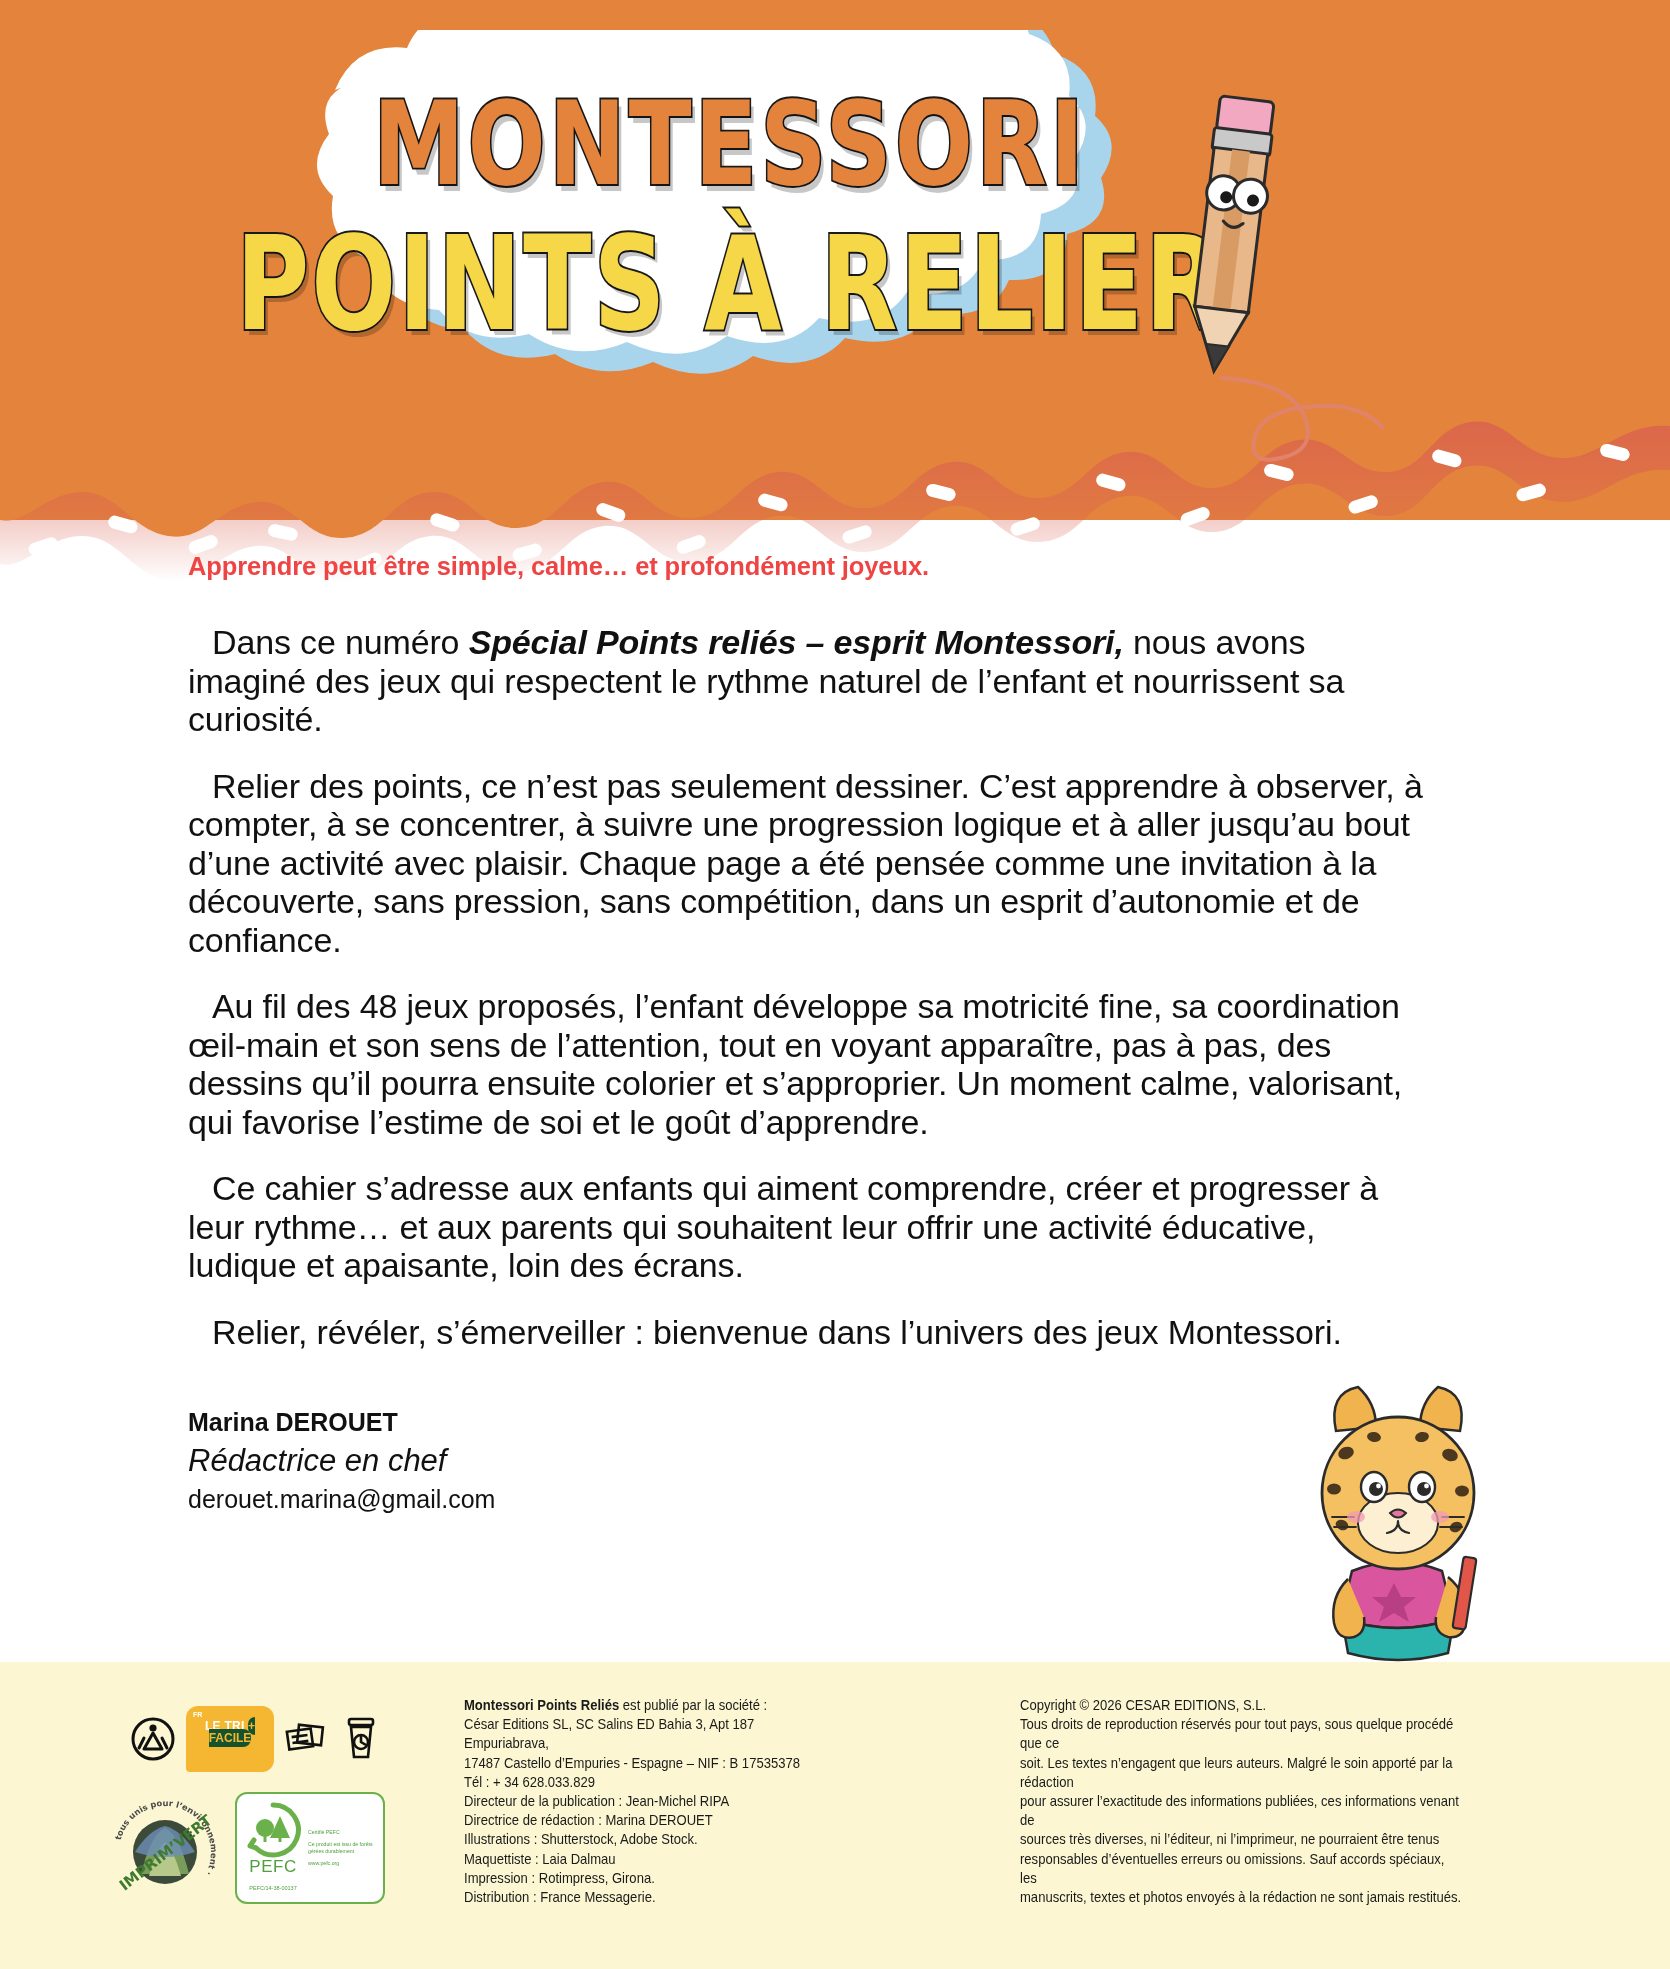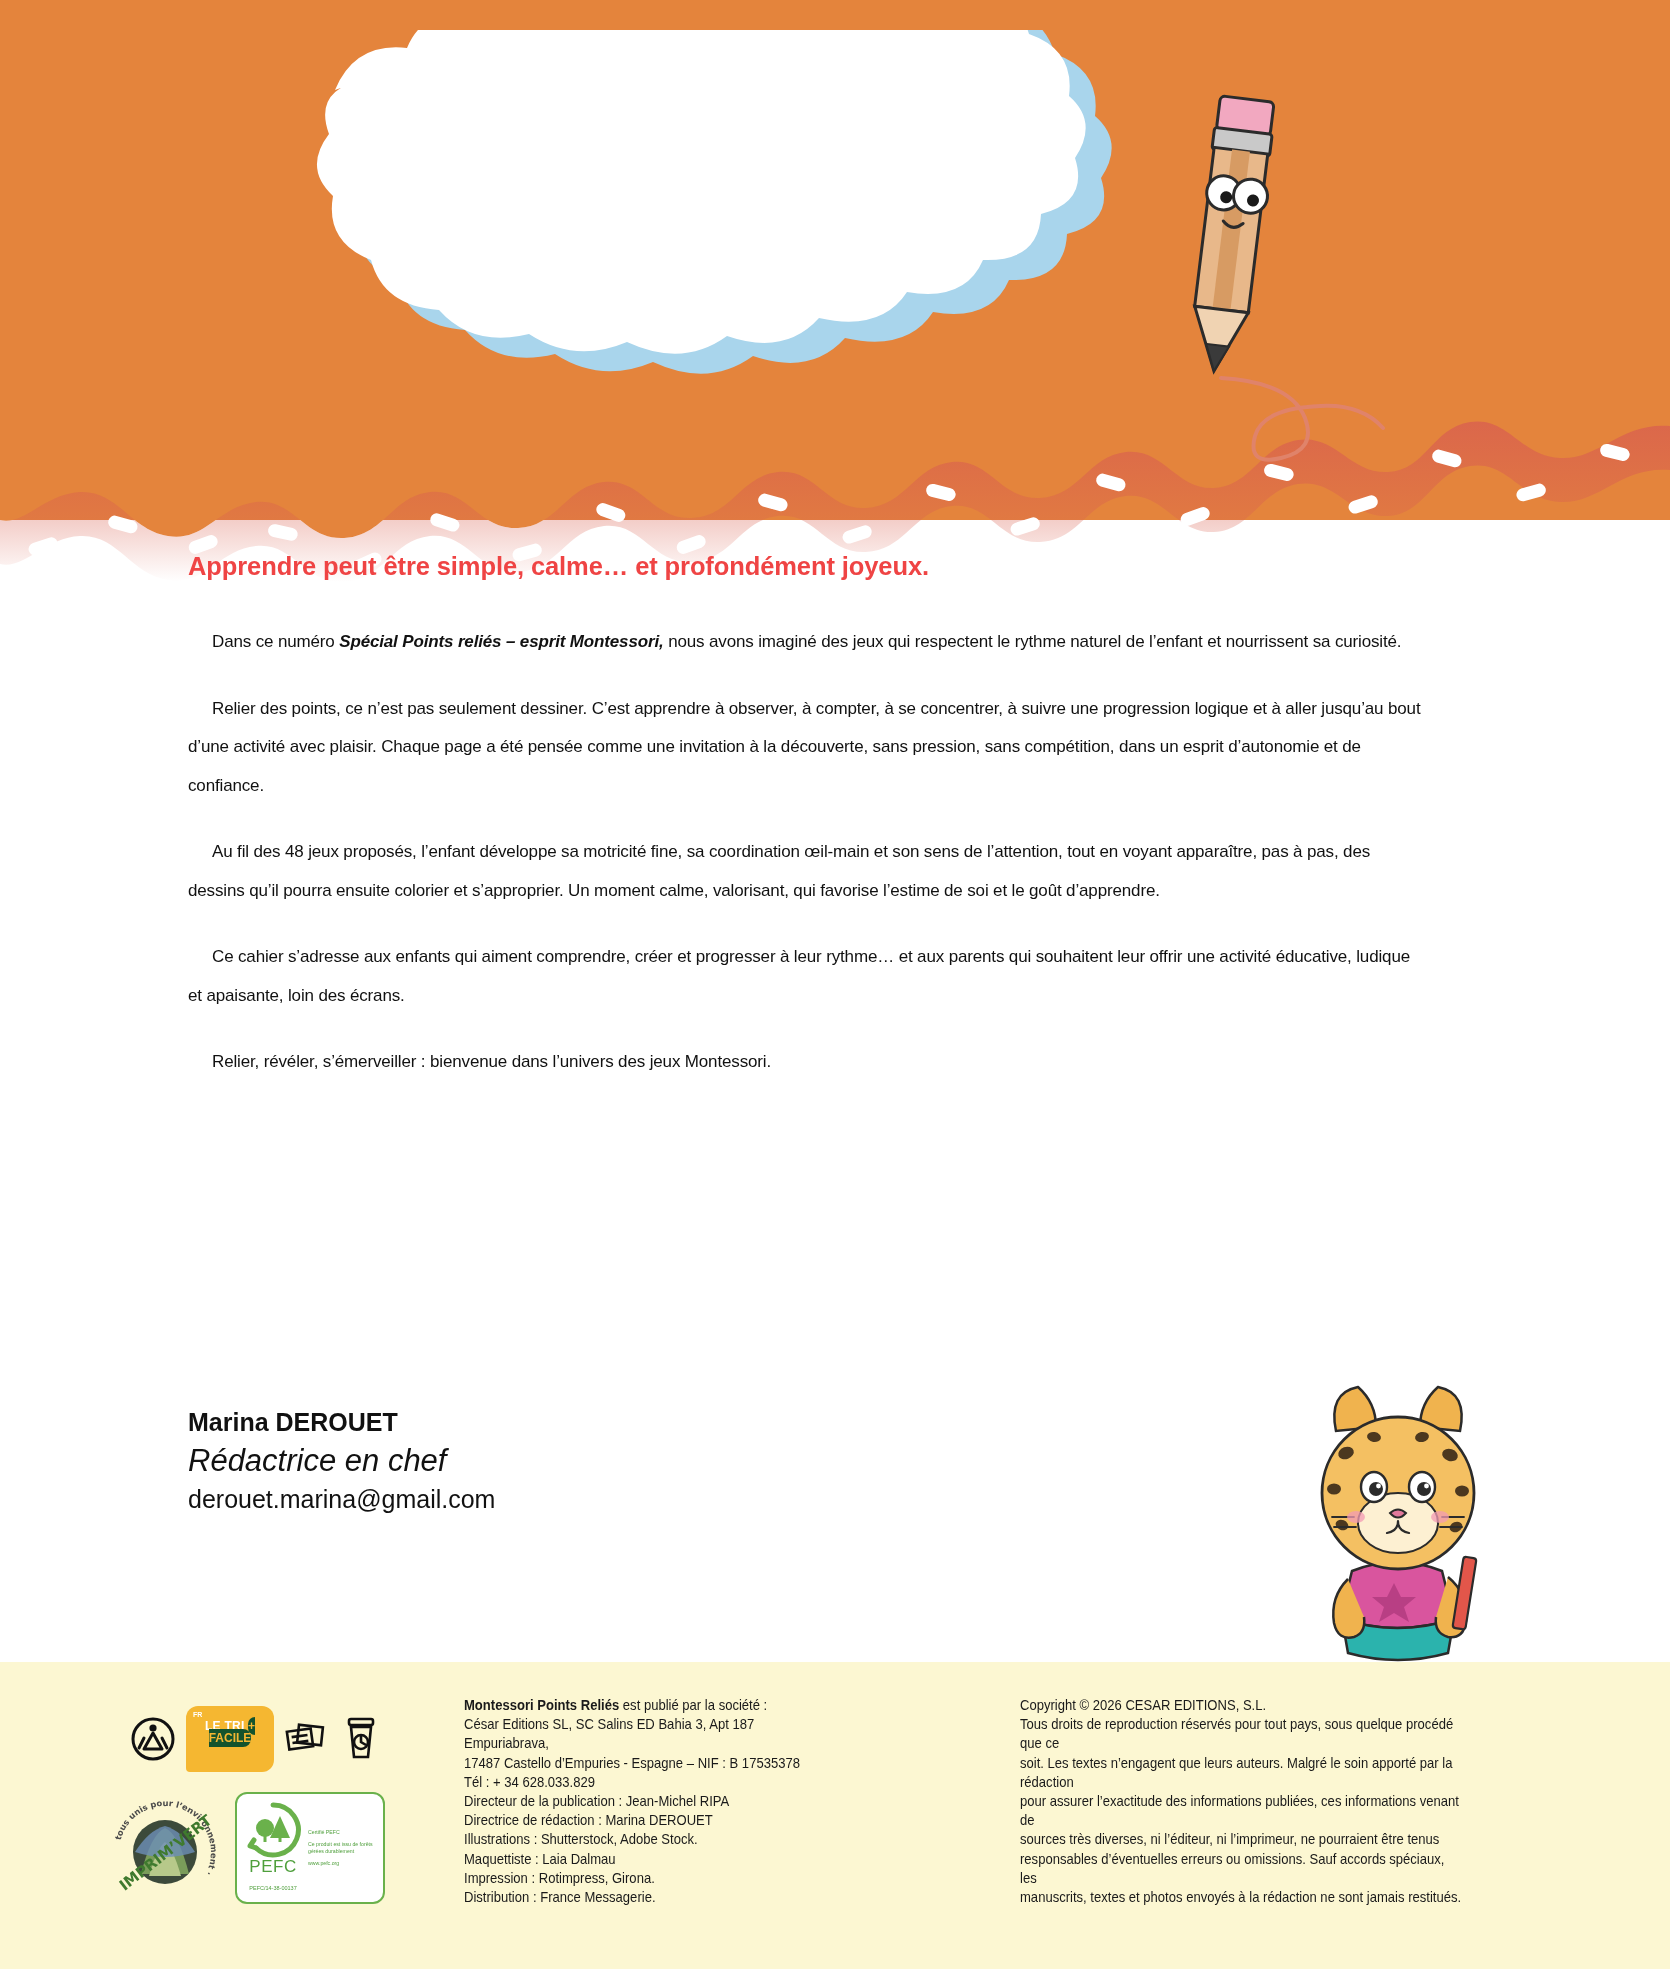--- a/index.html
+++ b/index.html
@@ -104,21 +104,21 @@
     width: 1240px;
   }
   .edito-lead {
     font-size: 25.5px;
     font-weight: 700;
     color: #ef4444;
     letter-spacing: -0.1px;
     margin-bottom: 42px;
   }
   .edito-para {
-    font-size: 17px;
+    font-size: 34px;
     line-height: 38.5px;
     color: #111;
     margin-bottom: 28px;
     letter-spacing: -0.15px;
   }
   .edito-para .indent { display: inline-block; width: 24px; }
   .edito-para em.bi {
     font-style: italic;
     font-weight: 700;
   }
@@ -359,20 +359,24 @@
         <g fill="#ffffff">
           <path d="M140 60 q20-48 72-42 q18-44 78-36 q28-42 88-26 q36-40 94-20 q44-34 100-8
                    q52-24 100 6 q56-16 92 22 q56 2 70 48 q46 16 40 62 q30 26 6 62
                    q14 44-34 56 q-2 48-58 46 q-18 42-76 32 q-26 40-88 26
                    q-34 38-92 18 q-44 32-100 6 q-52 22-98-8 q-56 14-90-24
                    q-56-4-68-50 q-46-18-38-64 q-30-28-4-62 q-16-44 34-54 z"></path>
         </g>
       </svg>
     </div>
 
+    <div class="title-text-wrap">
+      <div class="title-line1">MONTESSORI</div>
+      <div class="title-line2">POINTS À RELIER</div>
+    </div>
 
     <div class="pencil">
       <svg viewBox="0 0 130 300" xmlns="http://www.w3.org/2000/svg">
         <g transform="rotate(7 65 150)">
           <rect x="38" y="8" width="54" height="34" rx="5" fill="#f2a8c0" stroke="#2b2b2b" stroke-width="3"></rect>
           <rect x="36" y="40" width="58" height="22" rx="3" fill="#c9c9c9" stroke="#2b2b2b" stroke-width="3"></rect>
           <rect x="38" y="60" width="54" height="160" fill="#e8b88a" stroke="#2b2b2b" stroke-width="3"></rect>
           <rect x="56" y="60" width="18" height="160" fill="#d79b63" stroke="none"></rect>
           <path d="M38 220 L65 282 L92 220 Z" fill="#f0d3b2" stroke="#2b2b2b" stroke-width="3"></path>
           <path d="M54 256 L65 282 L77 256 Z" fill="#3a3a3a" stroke="#2b2b2b" stroke-width="2"></path>

